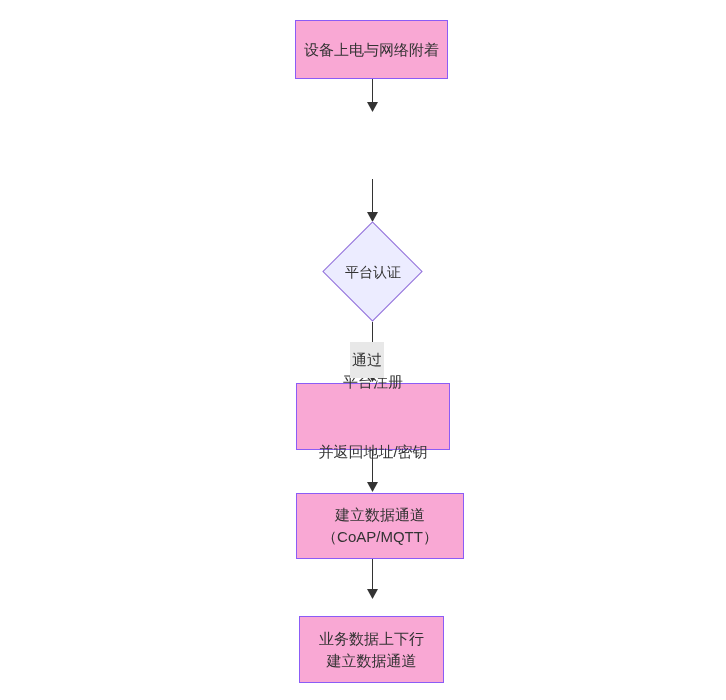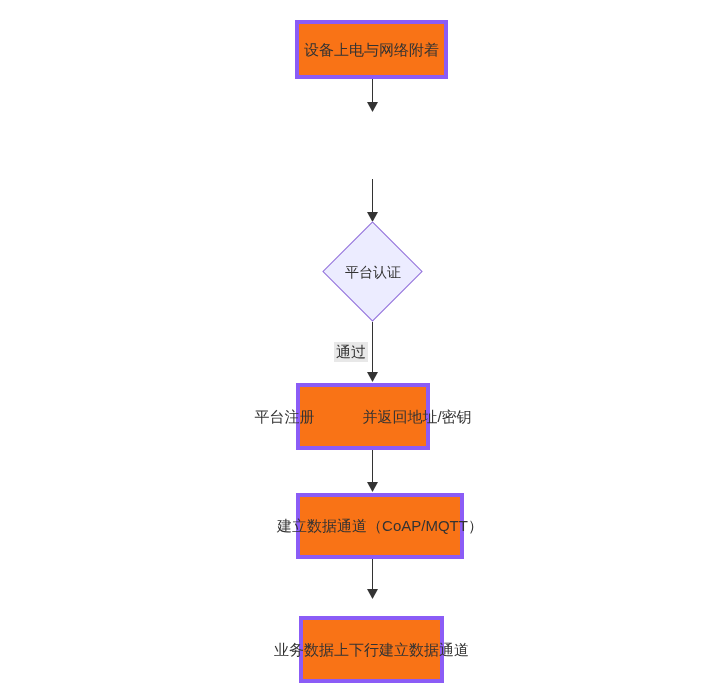--- a/index.html
+++ b/index.html
@@ -7,33 +7,33 @@
     position:relative;
     width:726px;height:700px;
     background:#ffffff;
     font-family:"Liberation Sans","DejaVu Sans",sans-serif;
     color:#333333;
     overflow:hidden;
   }
   .node{
     position:absolute;
     box-sizing:border-box;
-    background:#f97316;
-    border:4px solid #8b5cf6;
-    display:flex;flex-direction:row;
+    background:#f9a8d4;
+    border:1px solid #8b5cf6;
+    display:flex;flex-direction:column;
     align-items:center;justify-content:center;
     font-size:15px;line-height:22px;
     text-align:center;
     z-index:2;
   }
   .node-line{white-space:nowrap;}
   
   #n1{left:295px;top:20px;width:153px;height:59px;}
   #n2{left:299px;top:112px;width:145px;height:67px;}
-  #n4{left:296px;top:383px;width:134px;height:67px;gap:48px;}
+  #n4{left:296px;top:383px;width:154px;height:67px;gap:48px;}
   #n5{left:296px;top:493px;width:168px;height:66px;}
   #n6{left:299px;top:616px;width:145px;height:67px;}
   
   .diamond-shape{
     position:absolute;
     left:337px;top:236px;width:71px;height:71px;
     box-sizing:border-box;
     background:#ECECFF;
     border:1px solid #9370DB;
     transform:rotate(45deg);
@@ -42,23 +42,23 @@
   .diamond-label{
     position:absolute;
     left:323px;top:261px;width:100px;
     text-align:center;
     font-size:14px;line-height:22px;
     z-index:2;
   }
   
   .edge-label{
     position:absolute;
-    left:334px;top:342px;
+    left:350px;top:342px;
     background:#e8e8e8;
-    padding:0px 2px;
+    padding:8px 2px;
     font-size:15px;line-height:20px;
     z-index:3;
   }
   .arrows{position:absolute;left:0;top:0;z-index:0;}
 </style>
 </head>
 <body>
 
 <div class="canvas">
 

